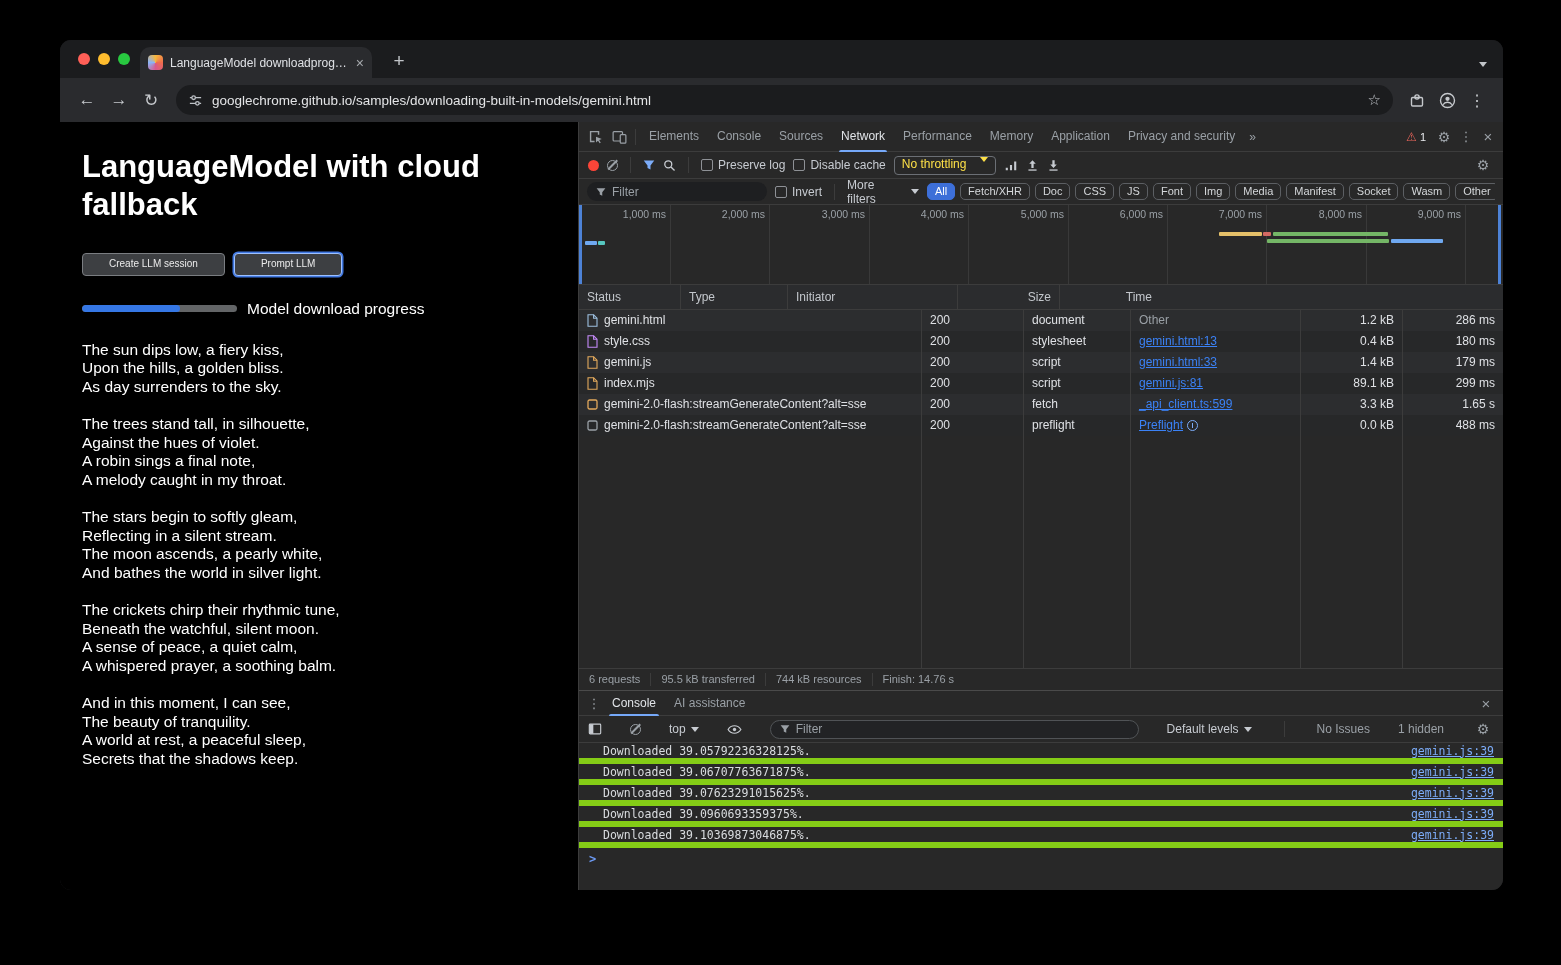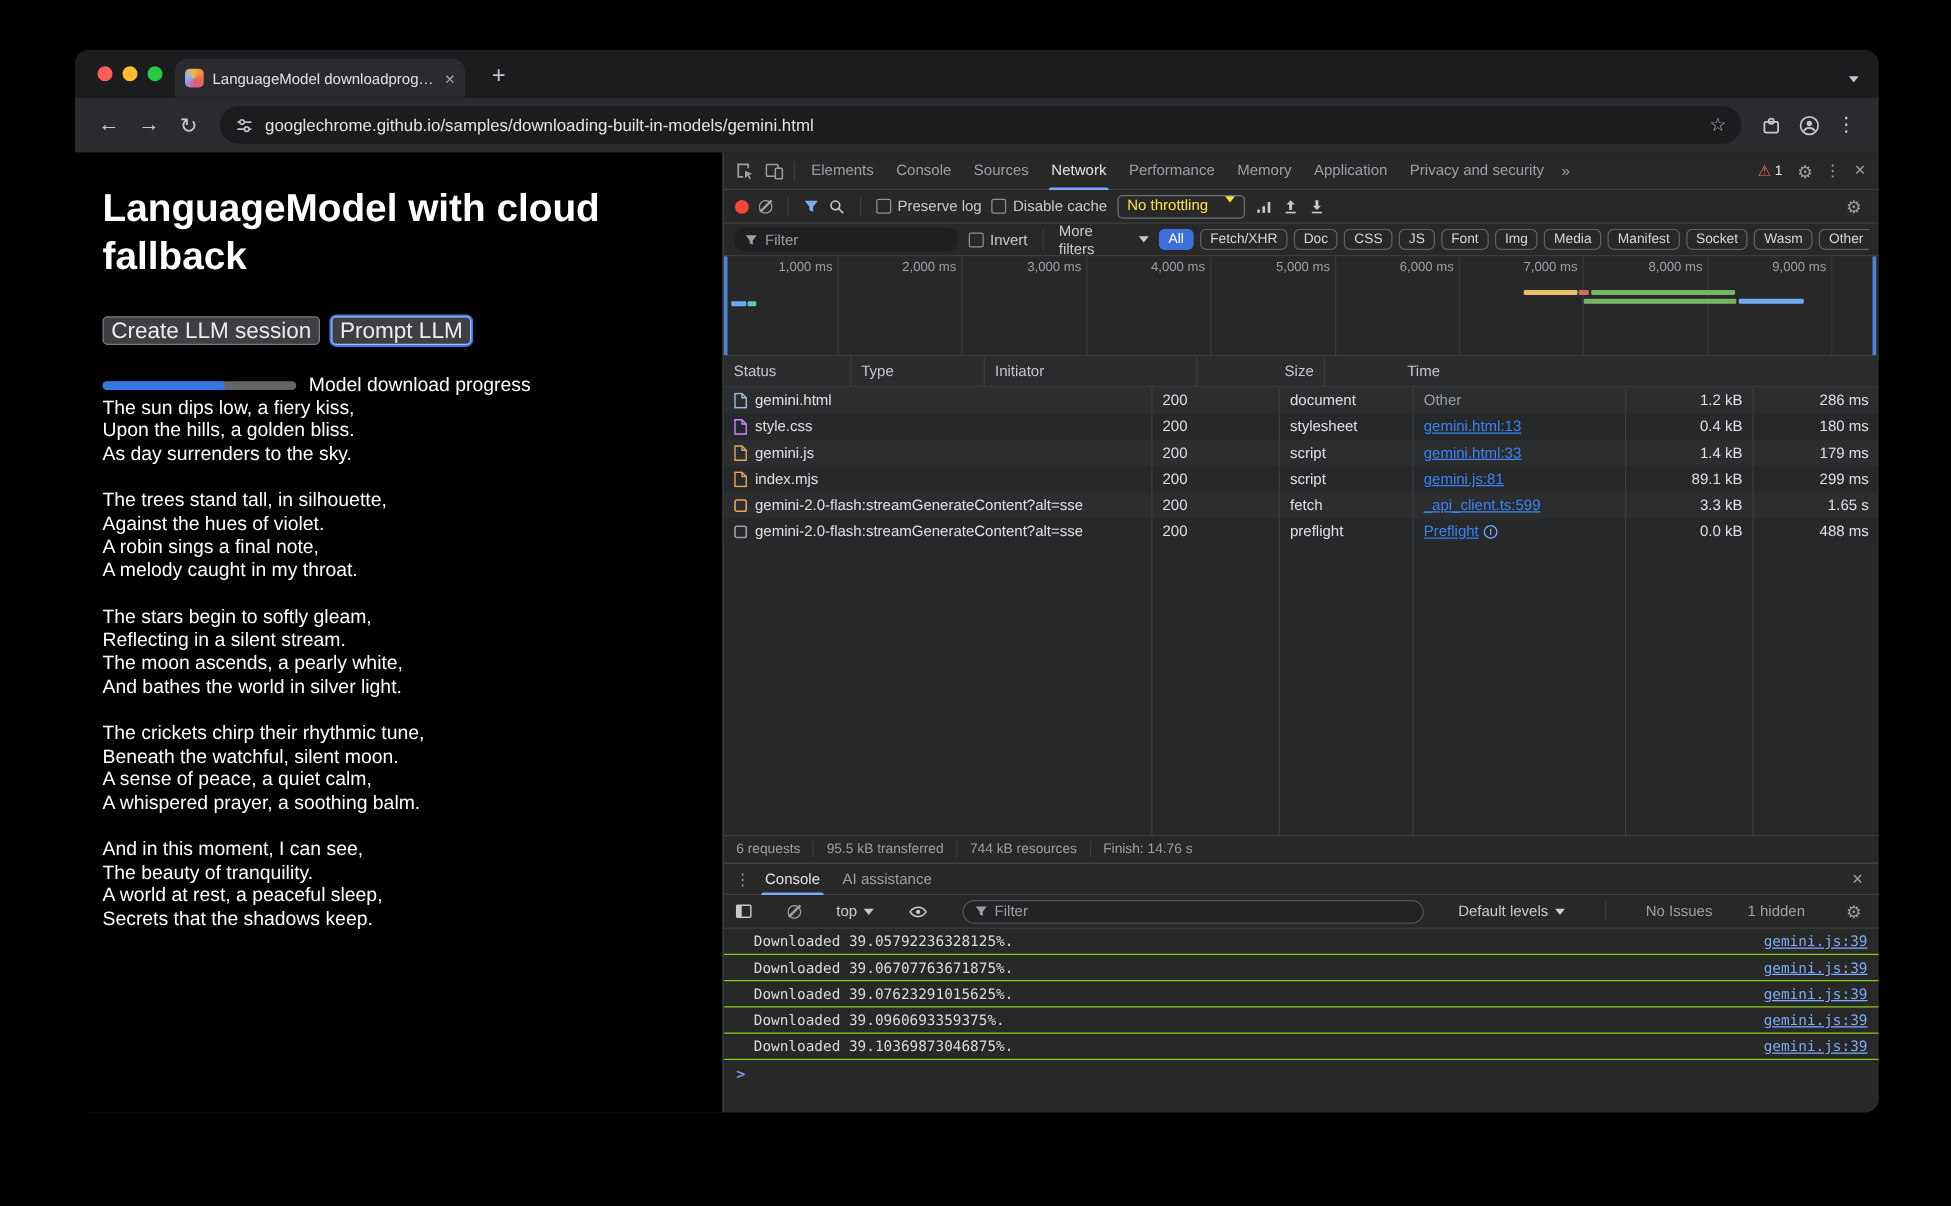--- a/index.html
+++ b/index.html
@@ -32,28 +32,28 @@
     padding:0 12px;gap:9px;margin:0 8px;color:#bdc1c6}
   .url-text{font-size:13.5px;color:#e3e4e6;flex:1;white-space:nowrap;overflow:hidden}
   .star{font-size:15px;color:#bdc1c6}
   .toolicon{width:28px;height:28px;display:flex;align-items:center;justify-content:center;color:#c6c9cd}
 
   
   .content{flex:1;display:flex;min-height:0}
   .page{width:518px;background:#000;color:#fff;padding:26px 24px 0 22px;flex:none}
   .page h1{font-size:31px;line-height:1.24;font-weight:700;max-width:440px}
   .btnrow{margin-top:28px;display:flex;gap:9px}
-  .btn{font-family:inherit;font-size:18px;color:#ebebeb;background:#3d3f42;border:1px solid #7a7d81;
-    border-radius:4px;padding:2px 6px 3px;line-height:16px}
+  .btn{font-family:inherit;font-size:10px;color:#ebebeb;background:#3d3f42;border:1px solid #7a7d81;
+    border-radius:4px;padding:2px 26px 3px;line-height:16px}
   .btn.focused{border-color:#9cc0ff;box-shadow:0 0 0 1.5px #3f76e0}
   .progressrow{margin-top:24px;display:flex;align-items:center;gap:10px}
   .progress{width:155px;height:7px;border-radius:4px;background:#636567;overflow:hidden}
   .progress-fill{height:100%;background:#3577e5;border-radius:4px}
   .progress-label{font-size:15.5px}
-  .poem{font-size:15.5px;line-height:18.5px}
+  .poem{margin-top:23px;font-size:15.5px;line-height:18.5px}
   .stanza{margin-bottom:19px}
 
   
   .devtools{flex:1;background:#282828;border-left:1px solid #3c3c3c;display:flex;flex-direction:column;
     min-width:0;color:#dfe1e5}
   .dt-tabs{height:30px;display:flex;align-items:center;flex:none;border-bottom:1px solid #3c3c3c;padding-left:4px}
   .dt-iconbtn{width:24px;height:28px;display:flex;align-items:center;justify-content:center;color:#9aa0a6;flex:none}
   .dt-sep{width:1px;height:16px;background:#3c3c3c;margin:0 4px;flex:none}
   .dt-tab{padding:0 9px;font-size:12px;color:#9aa0a6;height:30px;line-height:29px;position:relative;white-space:nowrap}
   .dt-tab.sel{color:#e1e4e8}
@@ -125,21 +125,21 @@
   .drawer-tab.sel{color:#e1e4e8}
   .drawer-tab.sel::after{content:"";position:absolute;left:6px;right:6px;bottom:0;height:2px;background:#76a9f9;
     border-radius:2px 2px 0 0}
   .drawer-toolbar{height:27px;display:flex;align-items:center;gap:28px;padding:0 9px;border-bottom:1px solid #3c3c3c;
     flex:none;font-size:12px;color:#c7cbd1}
   .consolefilter{flex:1;max-width:470px;height:19px;border:1px solid #505356;border-radius:10px;background:#222325;
     display:flex;align-items:center;gap:6px;padding:0 9px;color:#9aa0a6}
   .consolefilter input{background:transparent;border:0;outline:0;color:#e1e4e8;font-size:12px;width:100%;font-family:inherit}
   .consolefilter input::placeholder{color:#9aa0a6}
   .console-out{flex:1;font-family:"DejaVu Sans Mono","Liberation Mono",monospace;font-size:11.5px;color:#d9dcdf;overflow:hidden}
-  .cmsg{height:21px;display:flex;align-items:center;padding:0 9px 0 24px;border-bottom:1px solid #84cc16}
+  .cmsg{height:21px;display:flex;align-items:center;padding:0 9px 0 24px;border-bottom:6px solid #84cc16}
   .cmsg .src{margin-left:auto;color:#7cacf8;text-decoration:underline;padding-left:12px}
   .cprompt{height:22px;line-height:22px;padding-left:10px;color:#6d9bf5;font-weight:bold;
     font-family:"DejaVu Sans Mono","Liberation Mono",monospace;font-size:12px}
 </style>
 </head>
 <body>
 
 <div class="window">
 
   <div class="tabstrip">

